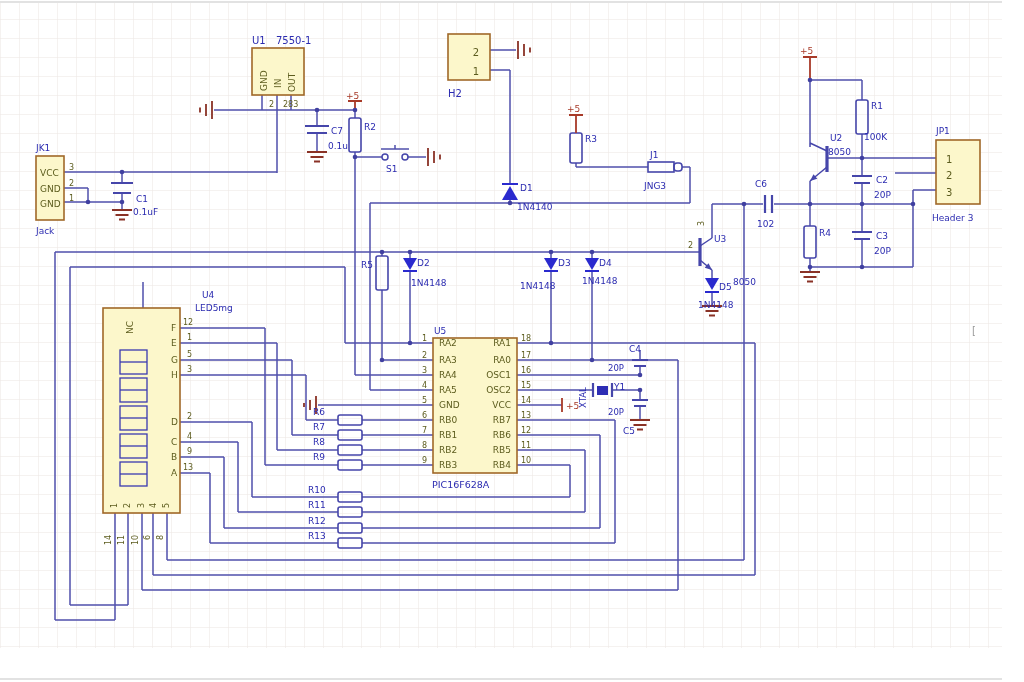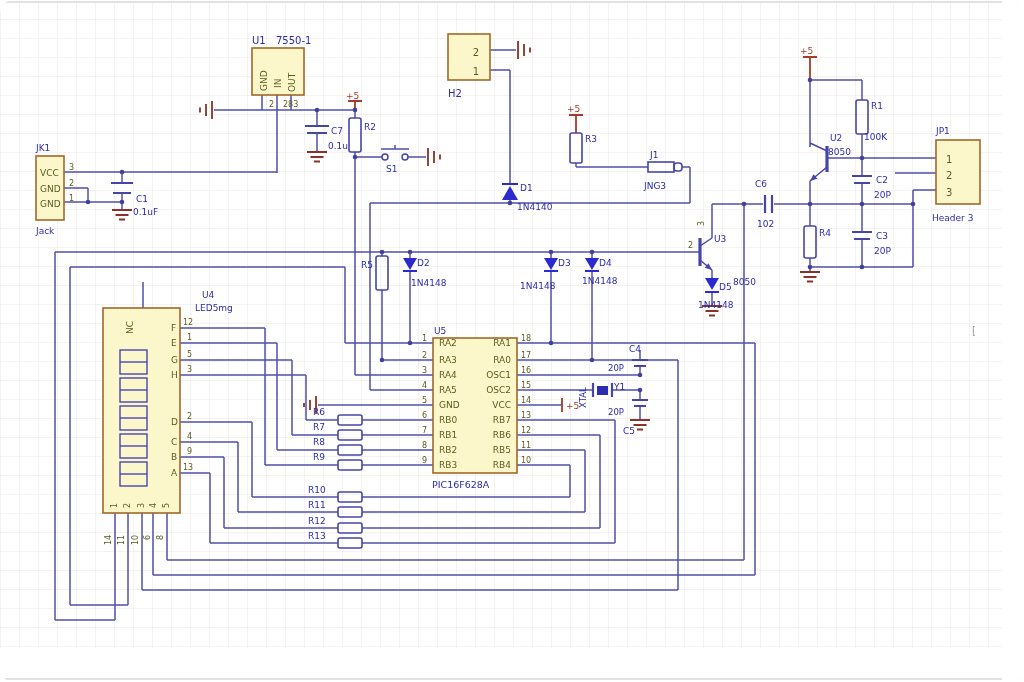--- a/index.html
+++ b/index.html
@@ -1,16 +1,16 @@
 <!DOCTYPE html>
 <html><head>
 <meta charset="utf-8">
 <style>
   html,body{margin:0;padding:0;background:#ffffff;}
-  #stage{position:relative;width:1024px;height:682px;background:#ffffff;overflow:hidden;border-radius:14px;}
+  #stage{position:relative;width:1024px;height:682px;background:#ffffff;overflow:hidden;}
   svg text{font-family:"DejaVu Sans","Liberation Sans",sans-serif;}
 </style>
 </head>
 <body>
 
 <div id="stage">
 <svg id="schem" width="1024" height="682" viewBox="0 0 1024 682" xmlns="http://www.w3.org/2000/svg">
   <defs>
     <pattern id="grid" width="19" height="19" patternUnits="userSpaceOnUse">
       <path d="M19 0 H0 V19" fill="none" stroke="#ece5e2" stroke-width="1"></path>

